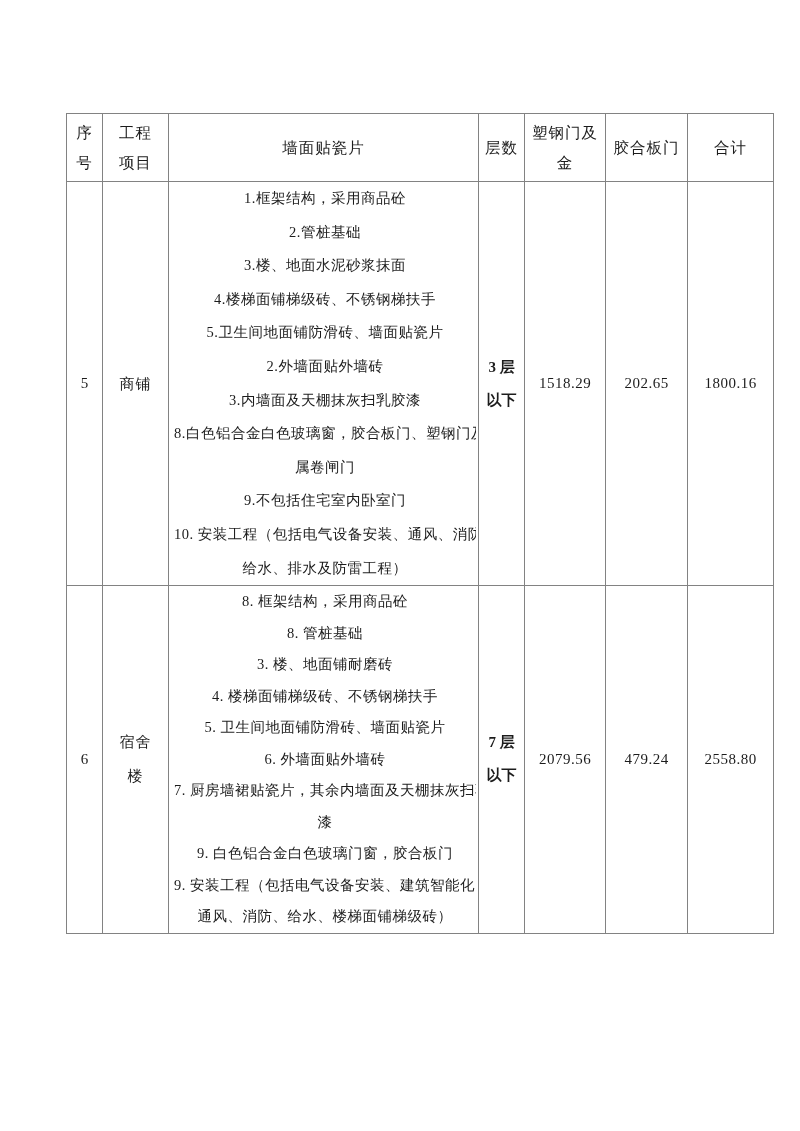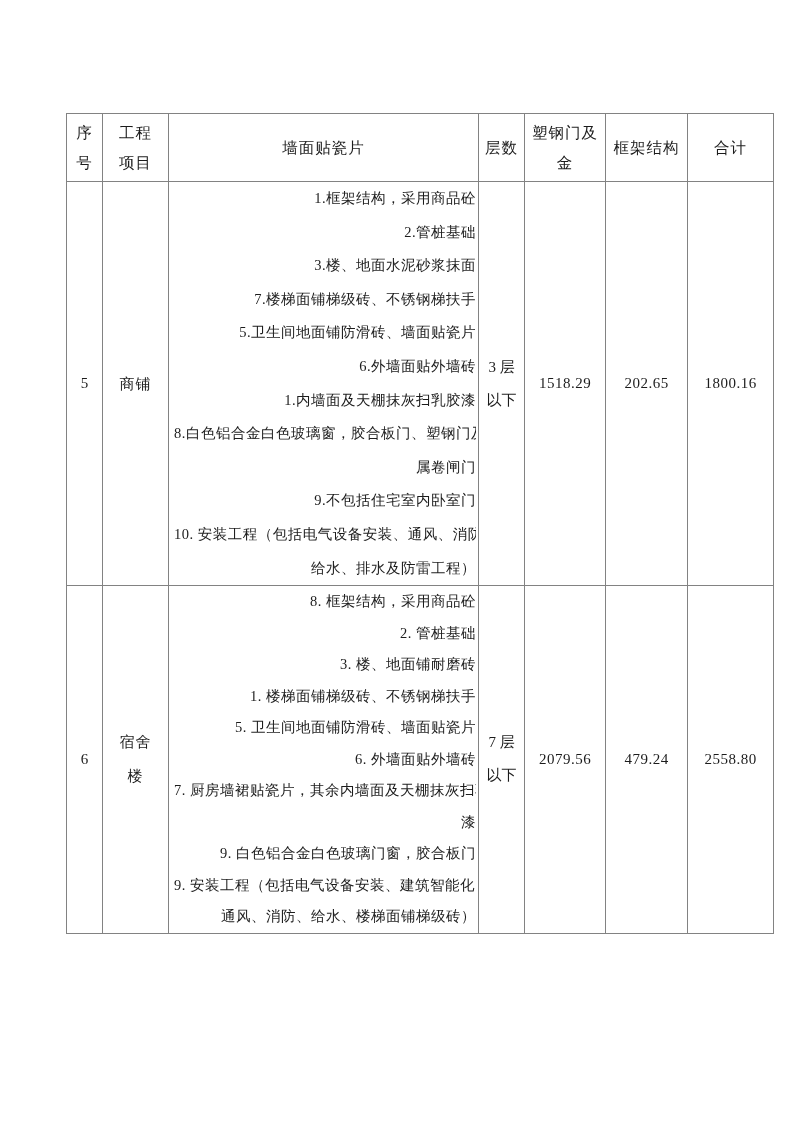--- a/index.html
+++ b/index.html
@@ -34,31 +34,31 @@
     color: #1c1c1c;
   }
   tr.header-row { height: 68px; }
   tr.row-5 { height: 404px; }
   tr.row-6 { height: 347px; }
 
   .cost-table th { font-size: 15.5px; letter-spacing: 1px; }
   .cost-table th .line { line-height: 30px; }
 
   td.c-overview {
-    text-align: right;
+    text-align: center;
     padding-left: 5px;
     padding-right: 2px;
     letter-spacing: 0.5px;
   }
   td.c-overview .line { font-size: 14.5px; white-space: nowrap; overflow: hidden; }
   tr.row-5 td.c-overview .line { line-height: 33.6px; }
   tr.row-6 td.c-overview .line { line-height: 31.5px; }
 
   td.c-project .line { line-height: 34px; letter-spacing: 1px; }
-  td.c-floors .line { line-height: 33px; }
+  td.c-floors .line { line-height: 33px; font-weight: bold; }
   td.c-num { font-size: 15px; letter-spacing: 0.5px; }
   td.c-index { font-size: 15px; }
 </style>
 </head>
 <body>
 
 <div class="page">
   <table class="cost-table">
     <colgroup>
       <col style="width:36px">
@@ -82,41 +82,41 @@
         <th>
             <div class="line">墙面贴瓷片</div>
           </th>
         <th>
             <div class="line">层数</div>
           </th>
         <th>
             <div class="line">塑钢门及金</div>
           </th>
         <th>
-            <div class="line">框架结构</div>
+            <div class="line">胶合板门</div>
           </th>
         <th>
             <div class="line">合计</div>
           </th>
       </tr>
     </thead>
     <tbody>
       <tr class="row-5">
         <td class="c-index">5</td>
         <td class="c-project">
             <div class="line">商铺</div>
           </td>
         <td class="c-overview">
             <div class="line">1.框架结构，采用商品砼</div>
             <div class="line">2.管桩基础</div>
             <div class="line">3.楼、地面水泥砂浆抹面</div>
-            <div class="line">7.楼梯面铺梯级砖、不锈钢梯扶手</div>
+            <div class="line">4.楼梯面铺梯级砖、不锈钢梯扶手</div>
             <div class="line">5.卫生间地面铺防滑砖、墙面贴瓷片</div>
-            <div class="line">6.外墙面贴外墙砖</div>
-            <div class="line">1.内墙面及天棚抹灰扫乳胶漆</div>
+            <div class="line">2.外墙面贴外墙砖</div>
+            <div class="line">3.内墙面及天棚抹灰扫乳胶漆</div>
             <div class="line">8.白色铝合金白色玻璃窗，胶合板门、塑钢门及金</div>
             <div class="line">属卷闸门</div>
             <div class="line">9.不包括住宅室内卧室门</div>
             <div class="line">10. 安装工程（包括电气设备安装、通风、消防、</div>
             <div class="line">给水、排水及防雷工程）</div>
           </td>
         <td class="c-floors">
             <div class="line">3 层</div>
             <div class="line">以下</div>
           </td>
@@ -125,23 +125,23 @@
         <td class="c-num">1800.16</td>
       </tr>
       <tr class="row-6">
         <td class="c-index">6</td>
         <td class="c-project">
             <div class="line">宿舍</div>
             <div class="line">楼</div>
           </td>
         <td class="c-overview">
             <div class="line">8. 框架结构，采用商品砼</div>
-            <div class="line">2. 管桩基础</div>
+            <div class="line">8. 管桩基础</div>
             <div class="line">3. 楼、地面铺耐磨砖</div>
-            <div class="line">1. 楼梯面铺梯级砖、不锈钢梯扶手</div>
+            <div class="line">4. 楼梯面铺梯级砖、不锈钢梯扶手</div>
             <div class="line">5. 卫生间地面铺防滑砖、墙面贴瓷片</div>
             <div class="line">6. 外墙面贴外墙砖</div>
             <div class="line">7. 厨房墙裙贴瓷片，其余内墙面及天棚抹灰扫乳胶</div>
             <div class="line">漆</div>
             <div class="line">9. 白色铝合金白色玻璃门窗，胶合板门</div>
             <div class="line">9.  安装工程（包括电气设备安装、建筑智能化、</div>
             <div class="line">通风、消防、给水、楼梯面铺梯级砖）</div>
           </td>
         <td class="c-floors">
             <div class="line">7 层</div>

